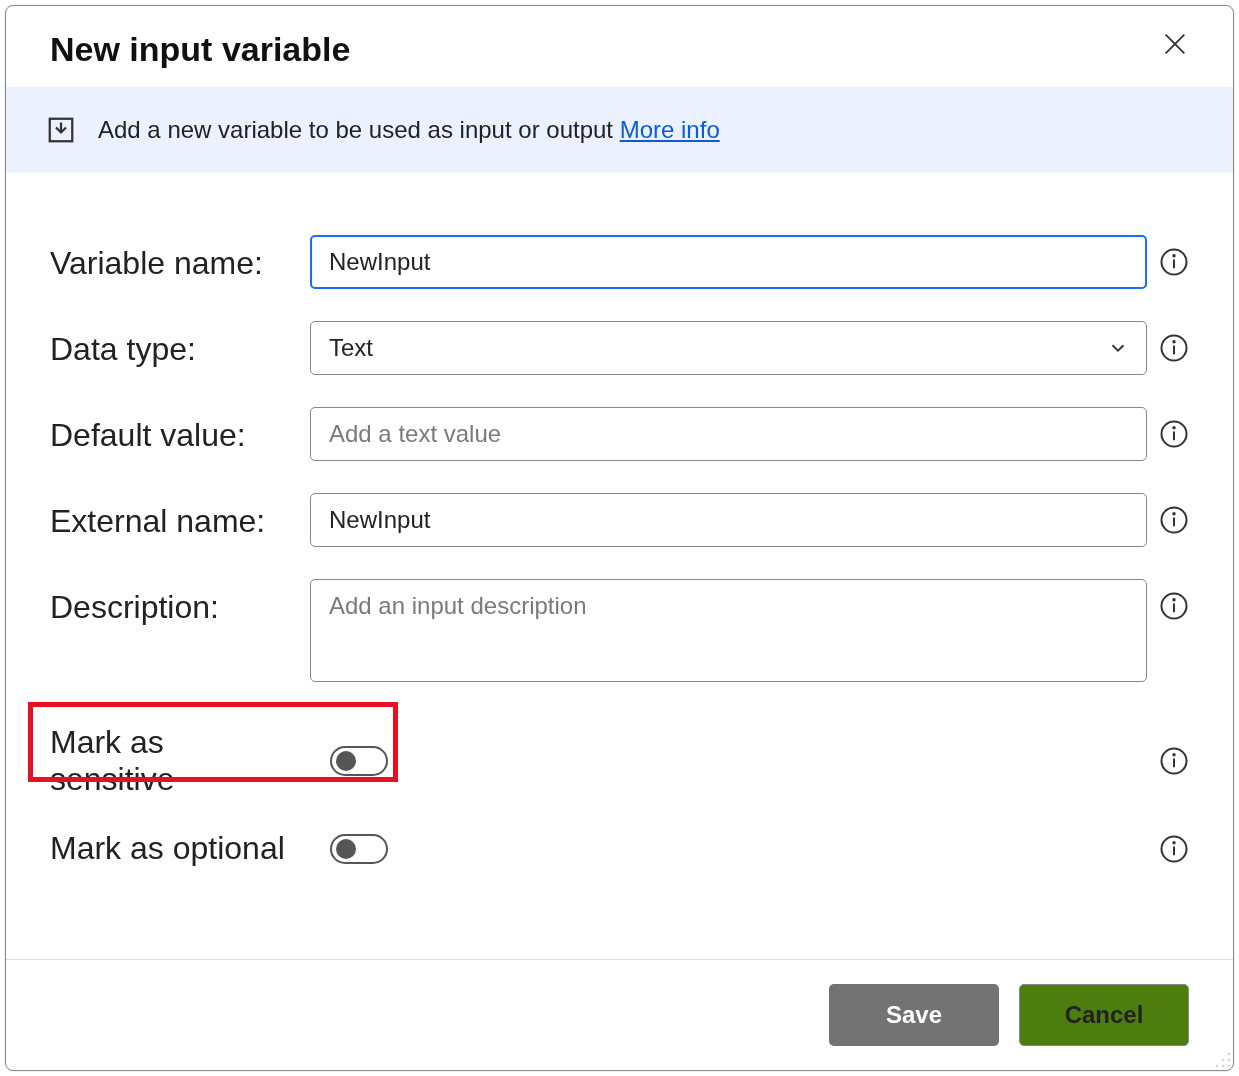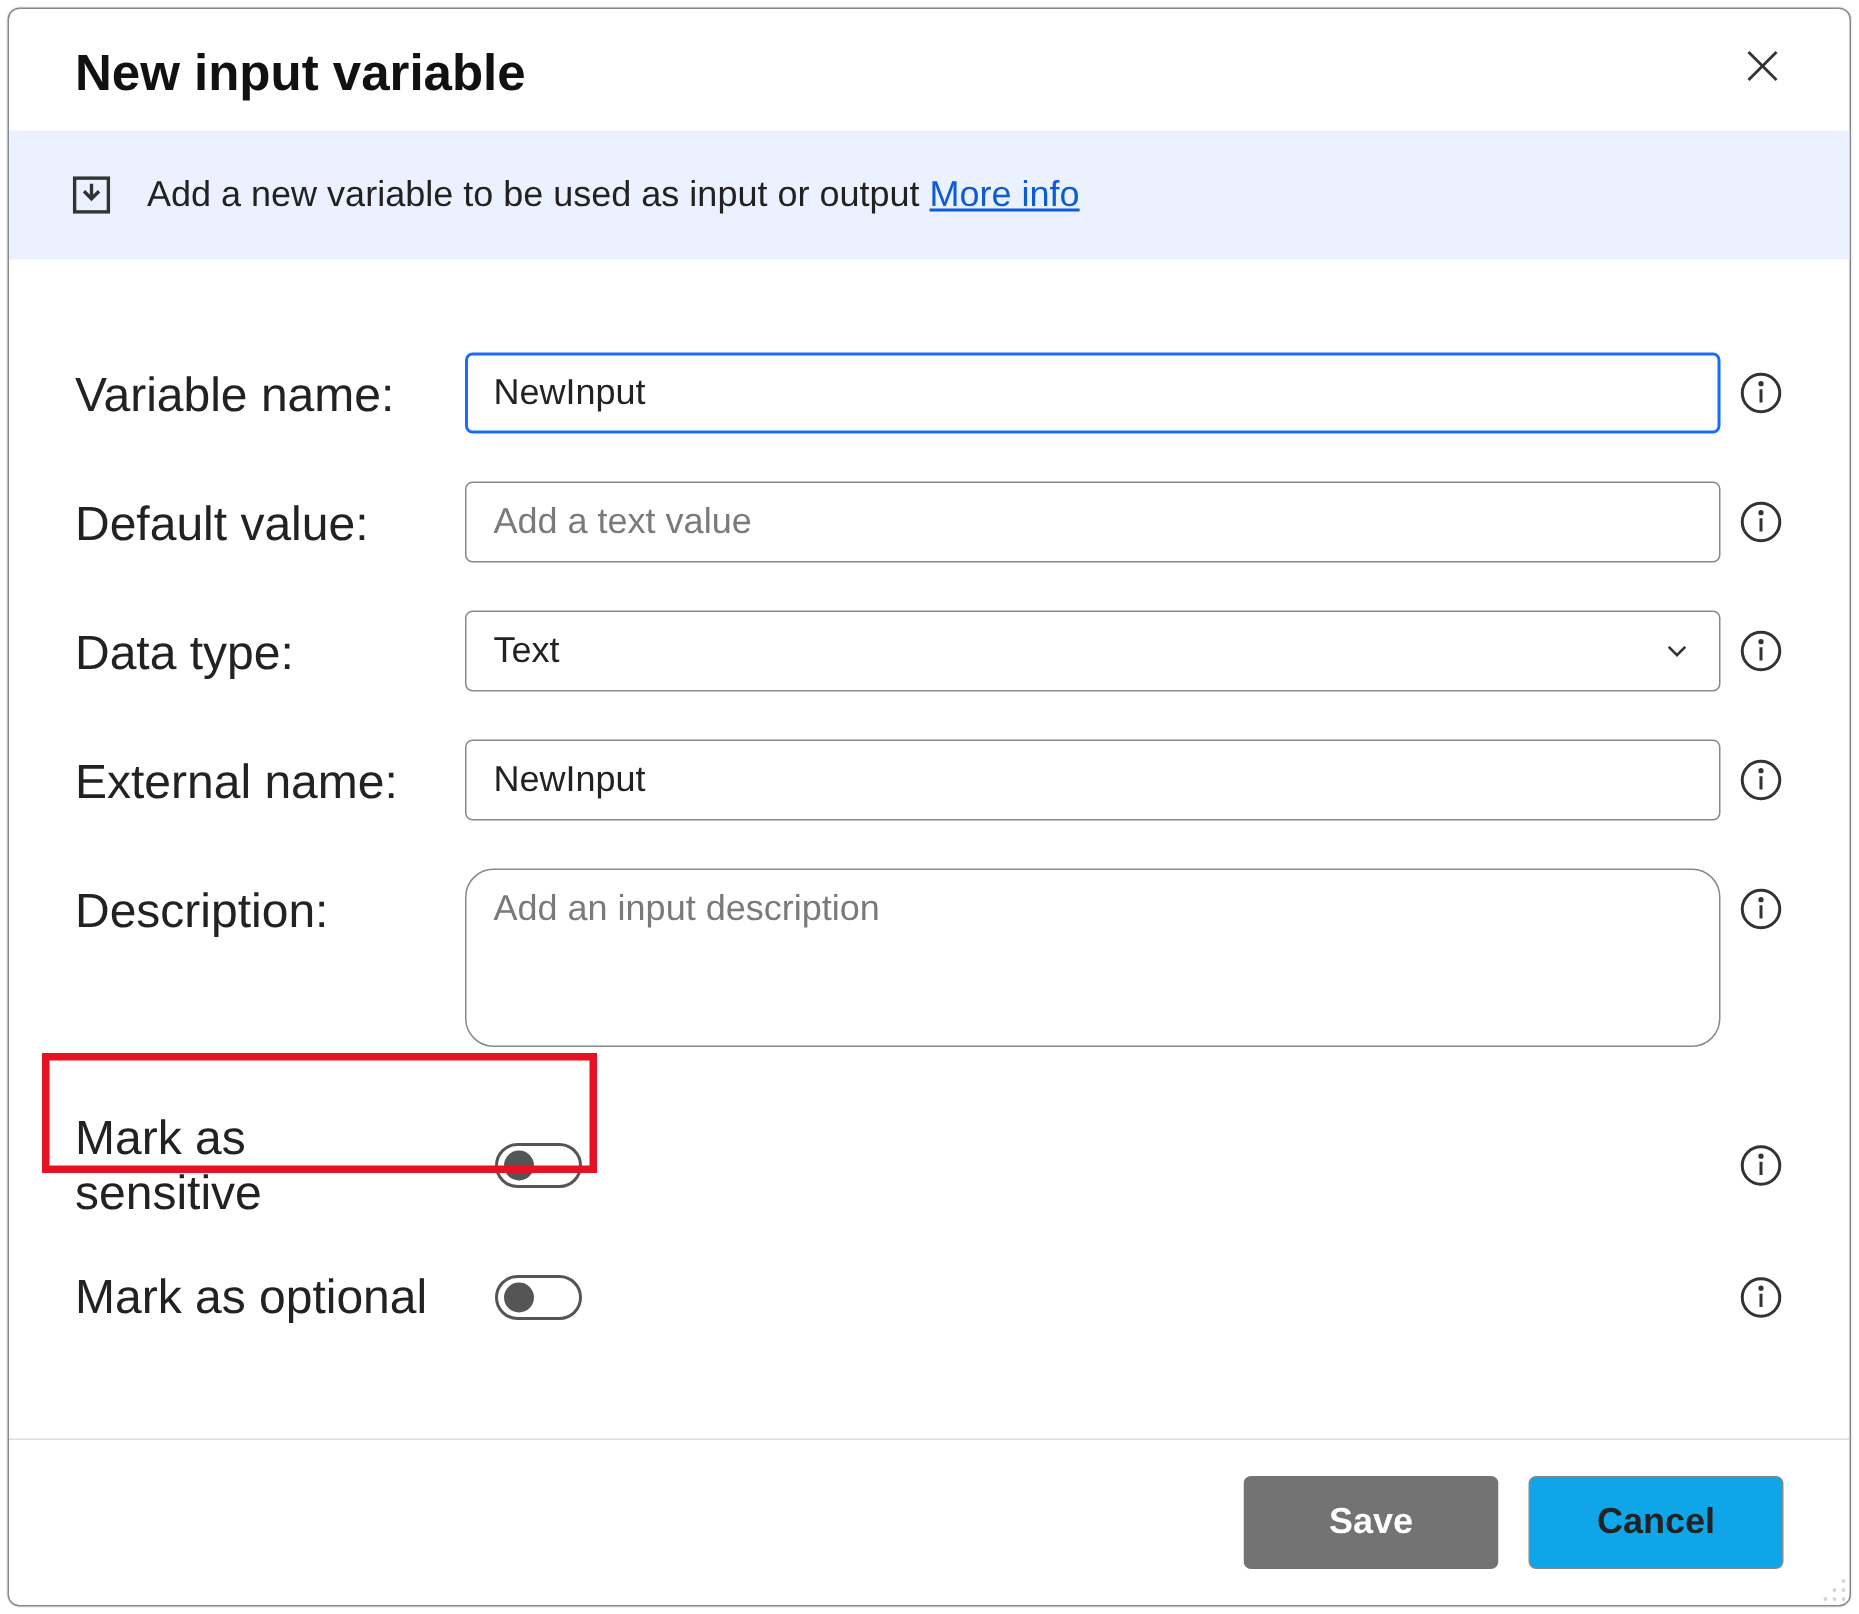--- a/index.html
+++ b/index.html
@@ -99,21 +99,21 @@
     .select-wrap { position: relative; width: 100%; }
     .select-wrap .txt { cursor: pointer; }
     .chevron {
       position: absolute;
       right: 18px;
       top: 50%;
       transform: translateY(-50%);
       pointer-events: none;
       color: #333;
     }
-    .ta { height: 119px; resize: none; border-radius: 19px; }
+    .ta { height: 103px; resize: none; }
     .info-icon {
       flex: 0 0 30px;
       width: 30px; height: 30px;
       margin-top: 12px;
       cursor: pointer;
       color: #333;
     }
     .info-icon-c { margin-top: 0; }
     .toggle {
       width: 58px; height: 30px;
@@ -149,21 +149,21 @@
       font-size: 24px;
       font-weight: 600;
       padding: 16px 0;
       width: 170px;
       text-align: center;
       border-radius: 5px;
       cursor: pointer;
       border: 1px solid transparent;
     }
     .btn-primary { background: #737373; color: #fff; }
-    .btn-secondary { background: #0ea5e9; color: #222; border-color: #88888a; text-align: center; }
+    .btn-secondary { background: #4d7c0f; color: #222; border-color: #88888a; text-align: center; }
     .resize-grip {
       position: absolute;
       right: 6px; bottom: 6px;
       width: 20px; height: 20px;
       opacity: .35;
     }
   </style>
 </head>
 <body>
 
@@ -196,40 +196,40 @@
         <input class="txt focused" value="NewInput" style="">
         <svg class="info-icon" viewBox="0 0 24 24" fill="none" stroke="currentColor" stroke-width="1.6">
             <circle cx="12" cy="12" r="10"></circle>
             <line x1="12" y1="10" x2="12" y2="17"></line>
             <circle cx="12" cy="7" r="0.6" fill="currentColor"></circle>
           </svg>
       </div>
     </div>
 
     <div class="row">
-      <div class="lbl">Default value:</div>
-      <div class="control-wrap">
-        <input class="txt" placeholder="Add a text value" style="">
-        <svg class="info-icon" viewBox="0 0 24 24" fill="none" stroke="currentColor" stroke-width="1.6">
-            <circle cx="12" cy="12" r="10"></circle>
-            <line x1="12" y1="10" x2="12" y2="17"></line>
-            <circle cx="12" cy="7" r="0.6" fill="currentColor"></circle>
-          </svg>
-      </div>
-    </div>
-
-    <div class="row">
       <div class="lbl">Data type:</div>
       <div class="control-wrap">
         <div class="select-wrap">
           <input class="txt" readonly="" value="Text" style="">
           <svg class="chevron" width="22" height="22" viewBox="0 0 24 24" fill="none" stroke="currentColor" stroke-width="2">
               <polyline points="6 9 12 15 18 9"></polyline>
             </svg>
         </div>
+        <svg class="info-icon" viewBox="0 0 24 24" fill="none" stroke="currentColor" stroke-width="1.6">
+            <circle cx="12" cy="12" r="10"></circle>
+            <line x1="12" y1="10" x2="12" y2="17"></line>
+            <circle cx="12" cy="7" r="0.6" fill="currentColor"></circle>
+          </svg>
+      </div>
+    </div>
+
+    <div class="row">
+      <div class="lbl">Default value:</div>
+      <div class="control-wrap">
+        <input class="txt" placeholder="Add a text value" style="">
         <svg class="info-icon" viewBox="0 0 24 24" fill="none" stroke="currentColor" stroke-width="1.6">
             <circle cx="12" cy="12" r="10"></circle>
             <line x1="12" y1="10" x2="12" y2="17"></line>
             <circle cx="12" cy="7" r="0.6" fill="currentColor"></circle>
           </svg>
       </div>
     </div>
 
     <div class="row">
       <div class="lbl">External name:</div>

